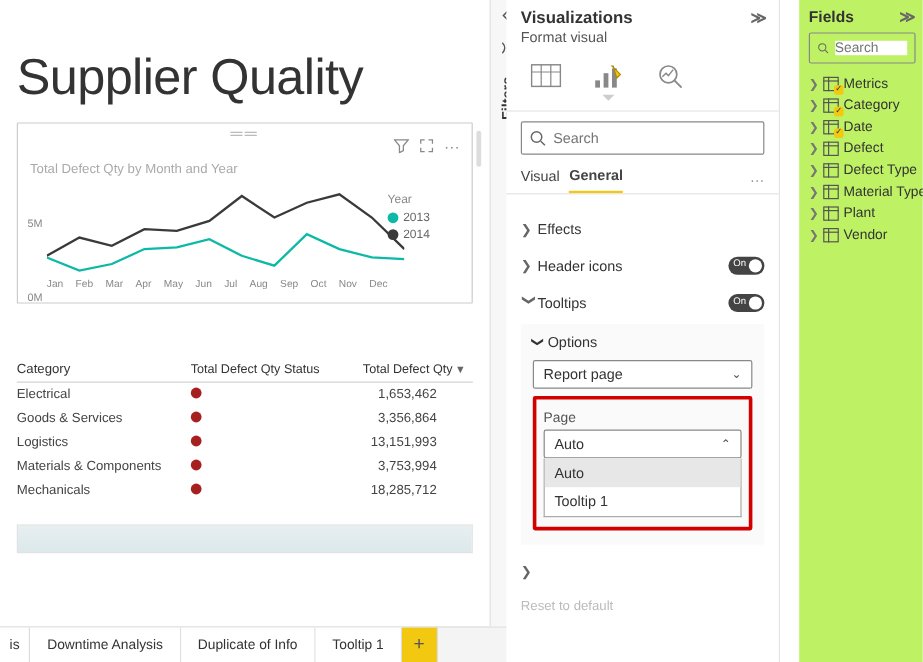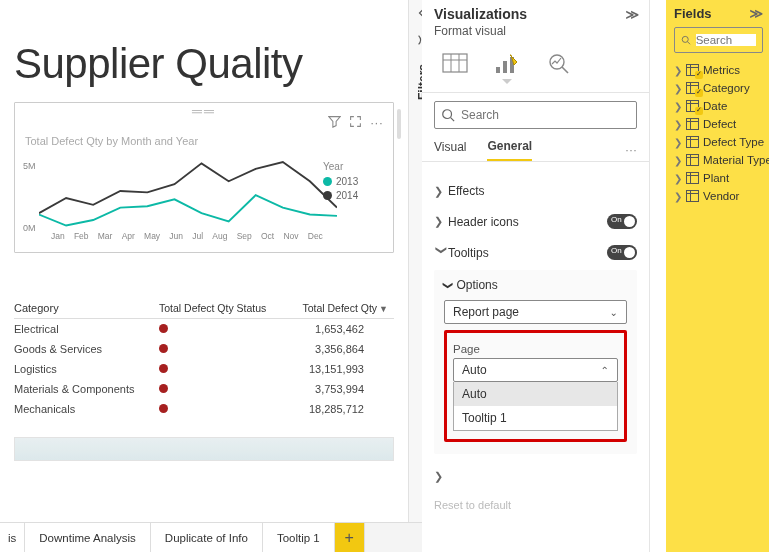--- a/index.html
+++ b/index.html
@@ -11,21 +11,21 @@
   .chart-card { border: 1px solid #ccc; border-radius: 1px; padding: 6px 10px 2px 10px; position: relative; }
   .chart-toolbar { display: flex; justify-content: flex-end; gap: 8px; color: #888; font-size: 13px; }
   .chart-toolbar span { cursor: pointer; }
   .chart-title { font-size: 11px; color: #aaa; margin: 4px 0 8px 0; }
   .chart-body { display: flex; }
   .chart-plot { flex: 1; height: 95px; position: relative; }
   .chart-legend { width: 60px; font-size: 10px; color: #666; padding-top: 6px; }
   .legend-title { font-size: 10px; color: #888; margin-bottom: 4px; }
   .legend-item { display:flex; align-items:center; gap:4px; margin-bottom:3px;}
   .legend-dot { width:9px; height:9px; border-radius:50%; display:inline-block;}
-  .axis-label { position:absolute; font-size:9px; color:#888; }
+  .axis-label { position:absolute; font-size:9px; color:#888;margin-top:20px; }
   .mini-scroll { width:4px; height:30px; background:#ddd; border-radius:2px; position:absolute; right:-8px; top:6px;}
   .handle-bar { text-align:center; color:#bbb; font-size:14px; line-height:8px; letter-spacing:2px; margin-top:-2px;}
 
   .data-table { margin-top: 46px; width: 100%; font-size: 11px; border-collapse: collapse; }
   .data-table th { text-align:left; font-weight:400; color:#333; padding:3px 6px 4px 0; border-bottom:1px solid #ddd; vertical-align:bottom; }
   .data-table th:nth-child(2),.data-table th:nth-child(3){font-size:10.5px;}
   .data-table th:nth-child(3){text-align:right;}
   .data-table td { padding:4px 6px 4px 0; color:#444; }
   .data-table td:nth-child(2){text-align:left;}
   .data-table td:nth-child(3){text-align:right; padding-right:30px;}
@@ -50,21 +50,21 @@
   .pane-header { display:flex; align-items:center; justify-content:space-between; padding:6px 10px 2px 12px; font-size:14px; font-weight:600; }
   .pane-header .arrow{color:#666;font-size:13px;cursor:pointer;}
   .subheader{font-size:12px;color:#555;padding:0 12px 6px 12px;}
   .format-icons{display:flex;gap:18px;padding:4px 16px 6px 16px;align-items:center;}
   .fi{width:34px;height:30px;display:flex;align-items:center;justify-content:center;border-radius:3px;cursor:pointer;position:relative;}
   .fi.active::after{content:"";position:absolute;bottom:-11px;left:50%;transform:translateX(-50%);width:0;height:0;border:5px solid transparent;border-top-color:#ccc;}
   .fi svg{width:26px;height:24px;}
   .divider{height:0;border-bottom:1px solid #e4e4e4;margin:8px 0 8px 0;}
   .search-box{margin:0 12px;display:flex;align-items:center;border:1px solid #888;border-radius:2px;height:28px;padding:0 6px;gap:6px;color:#666;}
   .search-box input{border:none;outline:none;flex:1;font-size:12px;}
-  .tab-row{display:flex;gap:21px;padding:10px 12px 0 12px;font-size:12px;align-items:center;}
+  .tab-row{display:flex;gap:8px;padding:10px 12px 0 12px;font-size:12px;align-items:center;}
   .tab-row .tab{padding-bottom:6px;cursor:pointer;color:#444;}
   .tab-row .tab.active{font-weight:600;border-bottom:2px solid #f2c811;}
   .tab-row .more{margin-left:auto;color:#888;cursor:pointer;}
 
   .format-body{flex:1;padding:6px 12px 0 12px;overflow:hidden;font-size:12px;}
   .fg-row{display:flex;align-items:center;padding:8px 0;cursor:pointer;color:#333;}
   .fg-row .chev{width:14px;color:#666;font-size:11px;}
   .fg-row .lbl{flex:1;}
   .toggle{width:30px;height:15px;background:#444;border-radius:8px;position:relative;cursor:pointer;}
   .toggle::after{content:"";position:absolute;right:2px;top:2px;width:11px;height:11px;background:#fff;border-radius:50%;}
@@ -78,21 +78,21 @@
 
   .red-box{border:3px solid #d30000;border-radius:2px;padding:4px 6px 8px 6px;margin-top:6px;}
   .red-box .dropdown{margin-top:2px;}
   .dd-list{border:1px solid #aaa;border-top:none;background:#fff;}
   .dd-opt{padding:5px 8px;font-size:12px;cursor:pointer;}
   .dd-opt.sel{background:#e7e7e7;}
 
   .reset-row{text-align:left;color:#bbb;font-size:11px;padding:8px 0;}
 
   
-  .fields-pane{position:absolute;left:666px;top:0;width:103px;height:552px;background:#fde047;padding:6px 6px 0 8px;}
+  .fields-pane{position:absolute;left:666px;top:0;width:103px;height:552px;background:#bef264;padding:6px 6px 0 8px;}
   .fields-pane .pane-header{padding:0 0 6px 0;font-size:13px;}
   .fields-search{border:1px solid #888;border-radius:2px;height:26px;display:flex;align-items:center;padding:0 6px;gap:5px;color:#666;margin-bottom:8px;}
   .fields-search input{border:none;outline:none;width:100%;font-size:11.5px;}
   .field-item{display:flex;align-items:center;gap:4px;padding:3px 0;font-size:11.5px;color:#333;cursor:pointer;white-space:nowrap;}
   .field-item .fchev{color:#777;font-size:10px;width:8px;}
   .table-icon{width:13px;height:12px;position:relative;flex:none;}
   .table-icon::before{content:"";position:absolute;inset:0;border:1px solid #555;}
   .table-icon::after{content:"";position:absolute;left:0;right:0;top:3px;border-top:1px solid #555;}
   .table-icon .vl{position:absolute;top:0;bottom:0;left:4px;border-left:1px solid #555;}
   .checkmark{position:absolute;right:-4px;bottom:-3px;width:8px;height:8px;background:#f2c811;border-radius:2px;}
@@ -120,21 +120,21 @@
     </div>
     <div class="chart-title">Total Defect Qty by Month and Year</div>
     <div class="chart-body">
       <div class="chart-plot">
         <span class="axis-label" style="left:-2px;top:6px">5M</span>
         <span class="axis-label" style="left:-2px;top:68px">0M</span>
         <svg id="chart-svg" viewBox="0 0 280 90" width="100%" height="100%" preserveAspectRatio="none" style="margin-left:14px;">
           <path id="series-0" fill="none" stroke="#0cb9a6" stroke-width="1.8" d="M0.0 56.4 L25.5 66.8 L50.9 61.6 L76.4 49.8 L101.8 48.5 L127.3 42.0 L152.7 55.1 L178.2 62.9 L203.6 38.0 L229.1 49.8 L254.5 56.4 L280.0 57.7 "></path>
           <path id="series-1" fill="none" stroke="#3a3a3a" stroke-width="1.8" d="M0.0 55.1 L25.5 40.7 L50.9 47.2 L76.4 34.1 L101.8 35.4 L127.3 27.6 L152.7 7.9 L178.2 24.9 L203.6 13.2 L229.1 6.6 L254.5 24.9 L280.0 49.8 "></path>
         </svg>
-        <div id="xaxis" style="position:absolute;left:26px;right:0;top:76px;display:flex;justify-content:space-between;font-size:8.5px;color:#888;">
+        <div id="xaxis" style="position:absolute;left:14px;right:0;top:76px;display:flex;justify-content:space-between;font-size:8.5px;color:#888;">
             <span>Jan</span>
             <span>Feb</span>
             <span>Mar</span>
             <span>Apr</span>
             <span>May</span>
             <span>Jun</span>
             <span>Jul</span>
             <span>Aug</span>
             <span>Sep</span>
             <span>Oct</span>

